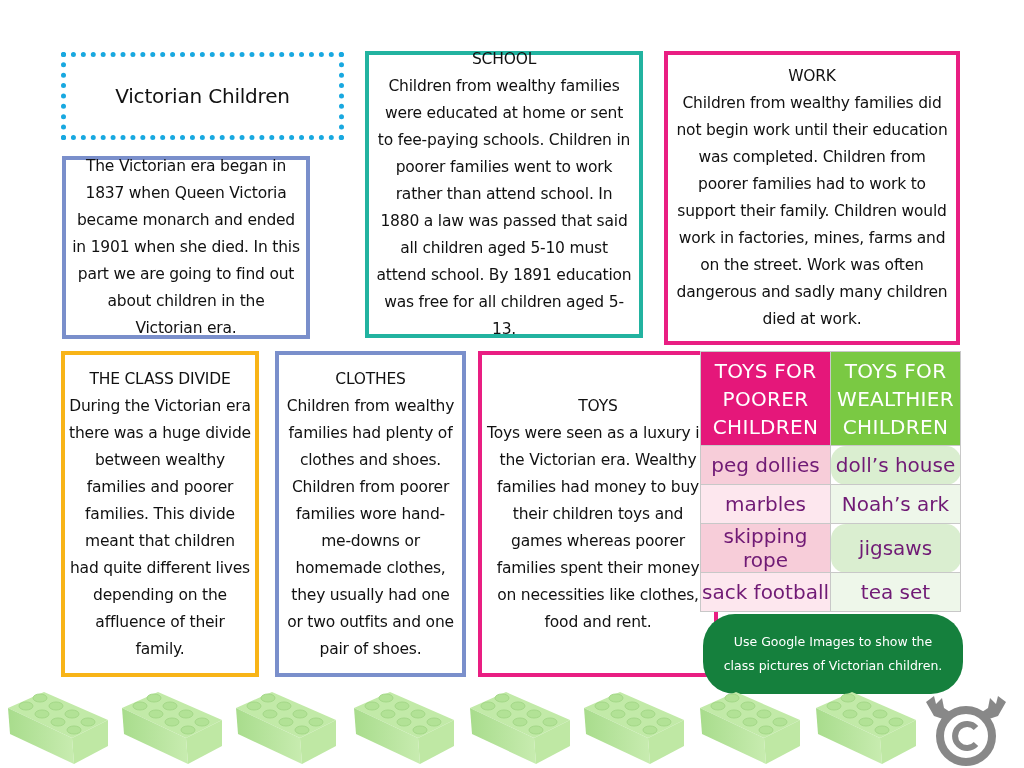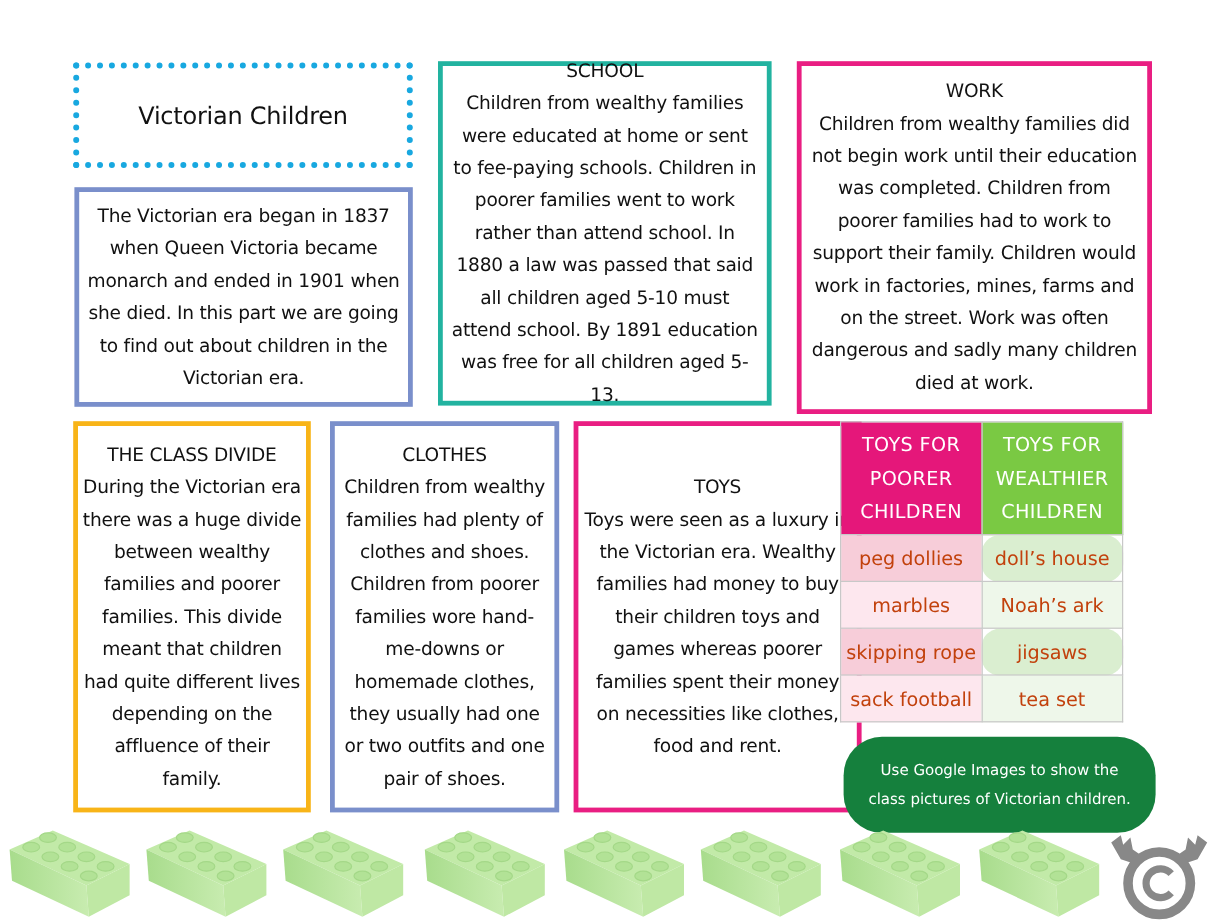--- a/index.html
+++ b/index.html
@@ -23,21 +23,21 @@
 
     #title-box {
       left: 61px; top: 52px; width: 283px; height: 88px;
       border: 5px dashed #18a8e0;
       border-style: dotted;
       border-width: 5px;
       font-size: 20px;
       line-height: 34px;
     }
     #intro-box {
-      left: 62px; top: 156px; width: 282px; height: 183px;
+      left: 62px; top: 156px; width: 248px; height: 183px;
       border: 4px solid #7a8fcb;
       padding: 4px 6px;
     }
     #school-box {
       left: 365px; top: 51px; width: 278px; height: 287px;
       border: 4px solid #22b3a0;
       padding: 2px 6px;
     }
     #work-box {
       left: 664px; top: 51px; width: 296px; height: 294px;
@@ -55,35 +55,35 @@
       padding: 2px 4px;
     }
     #toys-box {
       left: 478px; top: 351px; width: 240px; height: 326px;
       border: 4px solid #e91e82;
       padding: 2px 4px;
     }
 
     #toys-table {
       position: absolute;
-      left: 700px; top: 351px; width: 236px;
+      left: 700px; top: 351px; width: 261px;
       border-collapse: collapse;
-      font-size: 16px;
+      font-size: 20px;
       text-align: center;
     }
     #toys-table th {
       color: #fff; font-weight: normal; line-height: 28px;
       padding: 2px 0; height: 94px; width: 50%;
       border: 1px solid #c8c8c8;
       letter-spacing: 0.3px;
     }
     #toys-table th.poor { background: #e5177a; }
     #toys-table th.rich { background: #7ac943; }
     #toys-table td {
-      height: 39px; border: 1px solid #c8c8c8; color: #c2410c;
+      height: 39px; border: 1px solid #c8c8c8; color: #701a75;
     }
     #toys-table tr.odd td.poor { background: #f7cdd9; }
     #toys-table tr.even td.poor { background: #fde7ee; }
     #toys-table tr.odd td.rich { background: #daeed0; border-radius: 15px; }
     #toys-table tr.even td.rich { background: #eef7ea; }
 
     #tip-pill {
       position: absolute;
       left: 703px; top: 614px; width: 260px; height: 80px;
       background: #15803d;

